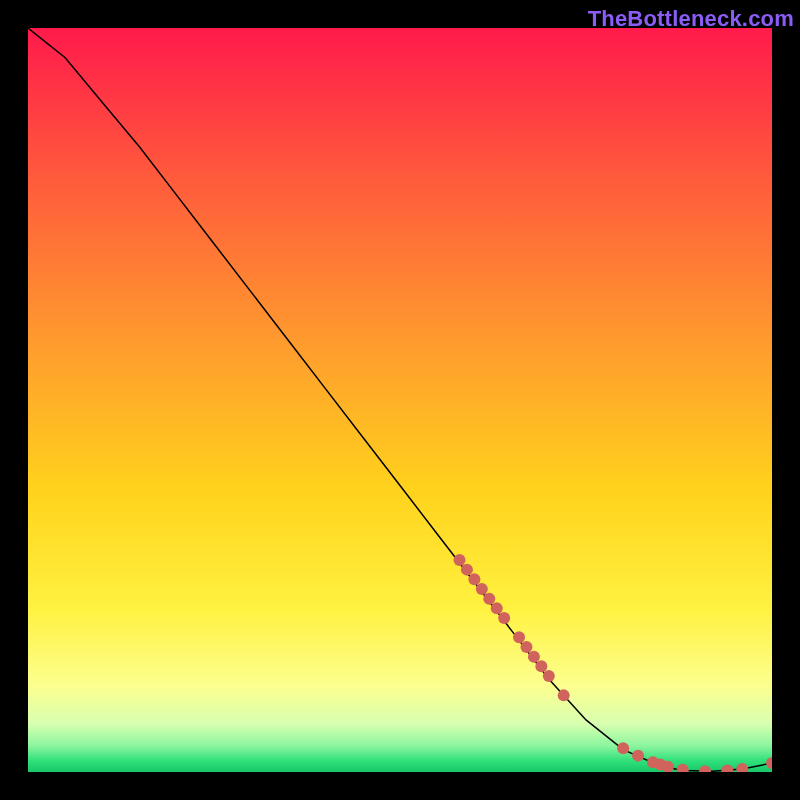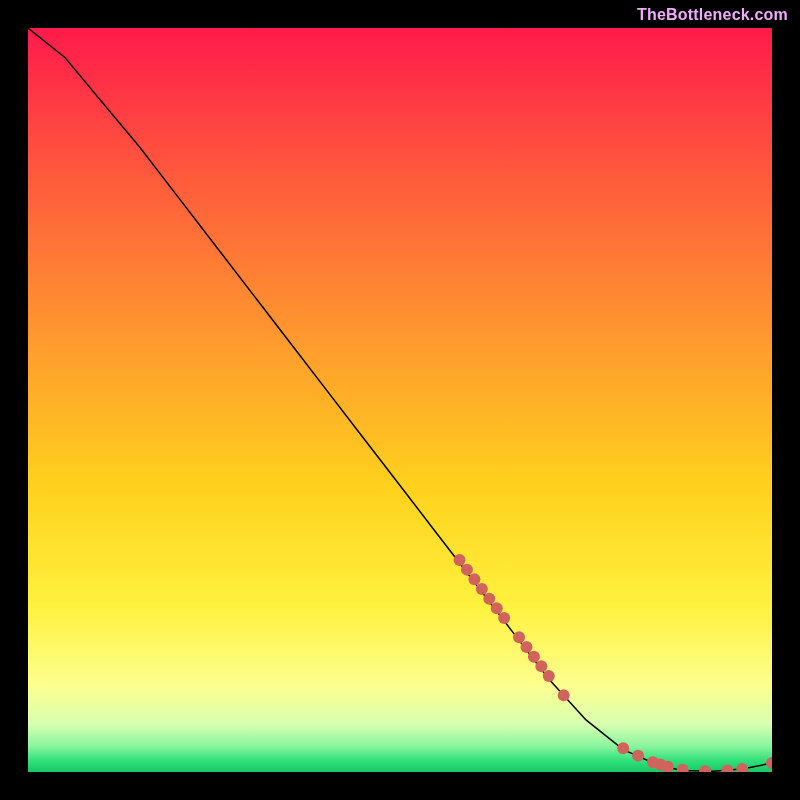--- a/index.html
+++ b/index.html
@@ -12,23 +12,23 @@
     font-family: Arial, Helvetica, sans-serif;
   }
   .chart-wrap {
     position: relative;
     width: 800px;
     height: 800px;
   }
   .watermark {
     position: absolute;
     top: 6px;
-    right: 12px;
-    color: #f0abfc;
-    font-size: 16px;
+    right: 6px;
+    color: #8b5cf6;
+    font-size: 22px;
     font-weight: 600;
     letter-spacing: 0.2px;
     user-select: none;
   }
   svg.plot {
     position: absolute;
     left: 28px;
     top: 28px;
     width: 744px;
     height: 744px;

